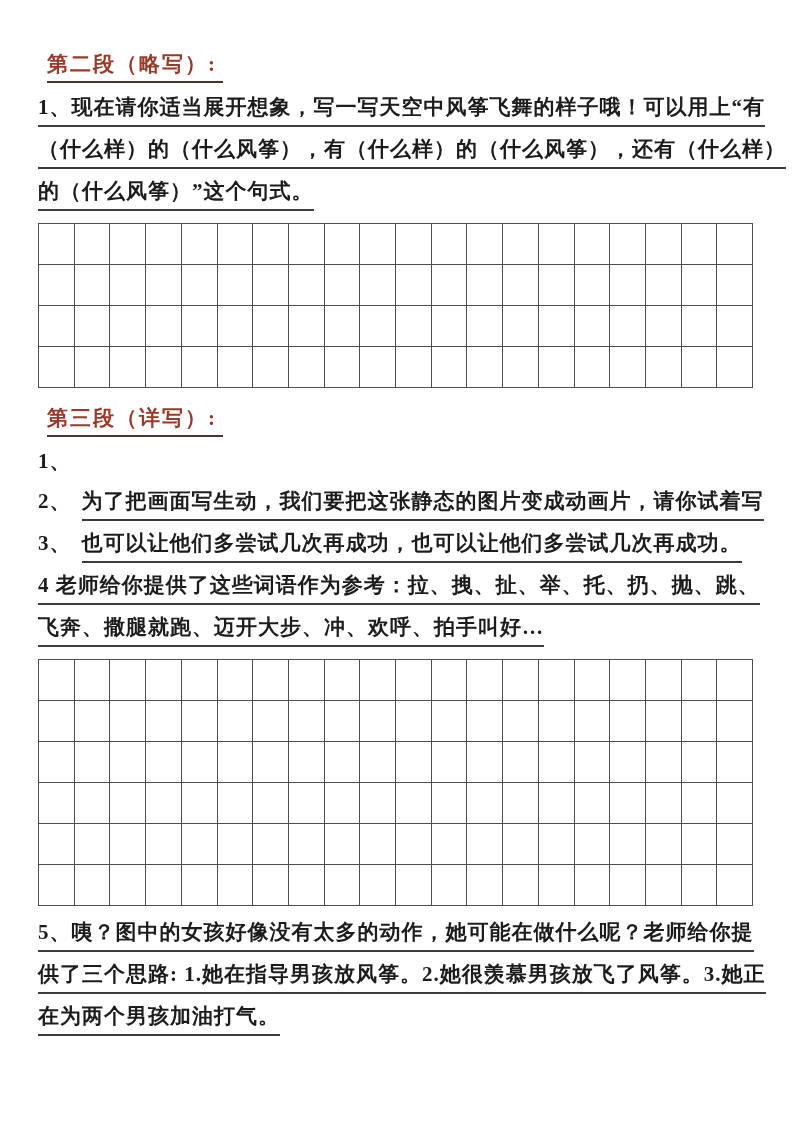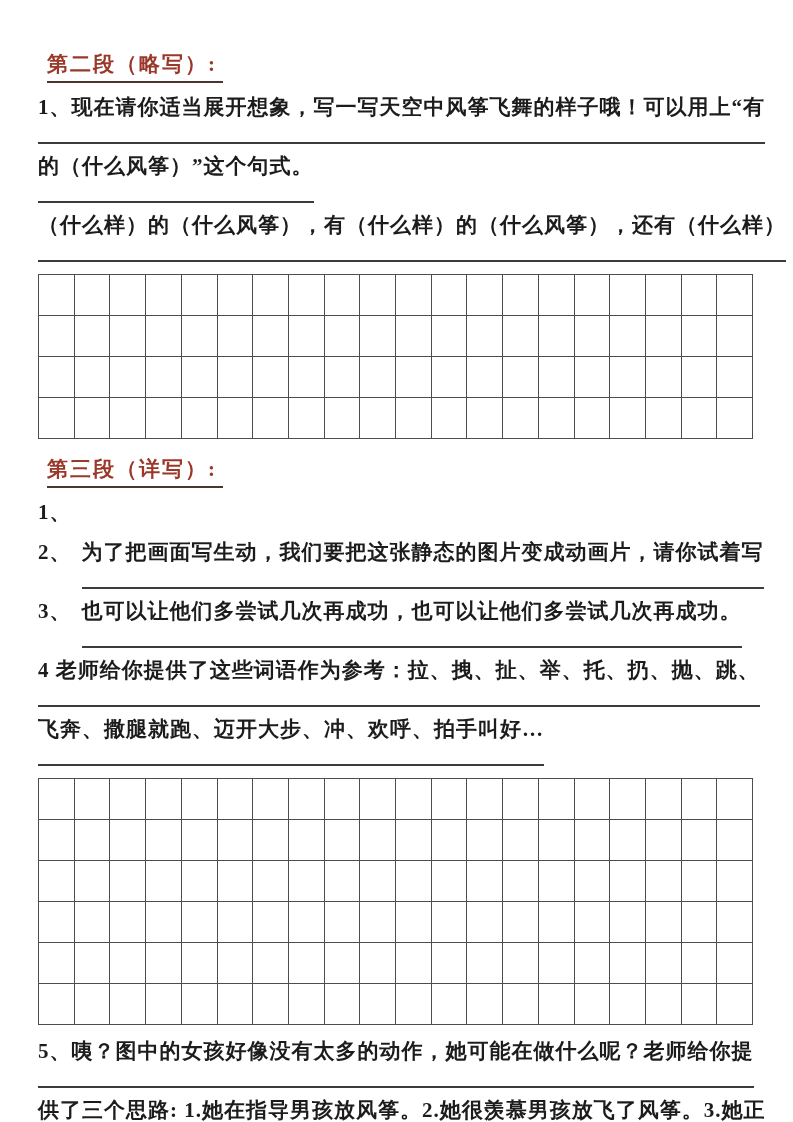--- a/index.html
+++ b/index.html
@@ -28,21 +28,21 @@
     letter-spacing:1px;
     margin-bottom:12px;
     white-space:nowrap;
   }
   .line .prefix{
     flex:0 0 auto;
     padding:0 10px 7px 0;
   }
   .line .ltext{
     display:inline-block;
-    padding-bottom:24px;
+    padding-bottom:7px;
     border-bottom:2px solid #3c3c3c;
   }
   .line.full .ltext{
     flex:1 1 auto;
     text-align:justify;
     text-align-last:justify;
   }
 
   .grid{
     display:grid;
@@ -64,25 +64,25 @@
 
 <div class="page">
 
   <div class="h-wrap">
     <span class="sec-heading">第二段（略写）:</span>
   </div>
 
   <div class="line full">
     <span class="ltext">1、现在请你适当展开想象，写一写天空中风筝飞舞的样子哦！可以用上“有</span>
   </div>
+  <div class="line full">
+    <span class="ltext">（什么样）的（什么风筝），有（什么样）的（什么风筝），还有（什么样）</span>
+  </div>
   <div class="line">
     <span class="ltext">的（什么风筝）”这个句式。</span>
-  </div>
-  <div class="line full">
-    <span class="ltext">（什么样）的（什么风筝），有（什么样）的（什么风筝），还有（什么样）</span>
   </div>
 
   <div class="grid" style="grid-template-columns: repeat(20, 1fr);">
       <div class="cell"></div>
       <div class="cell"></div>
       <div class="cell"></div>
       <div class="cell"></div>
       <div class="cell"></div>
       <div class="cell"></div>
       <div class="cell"></div>

